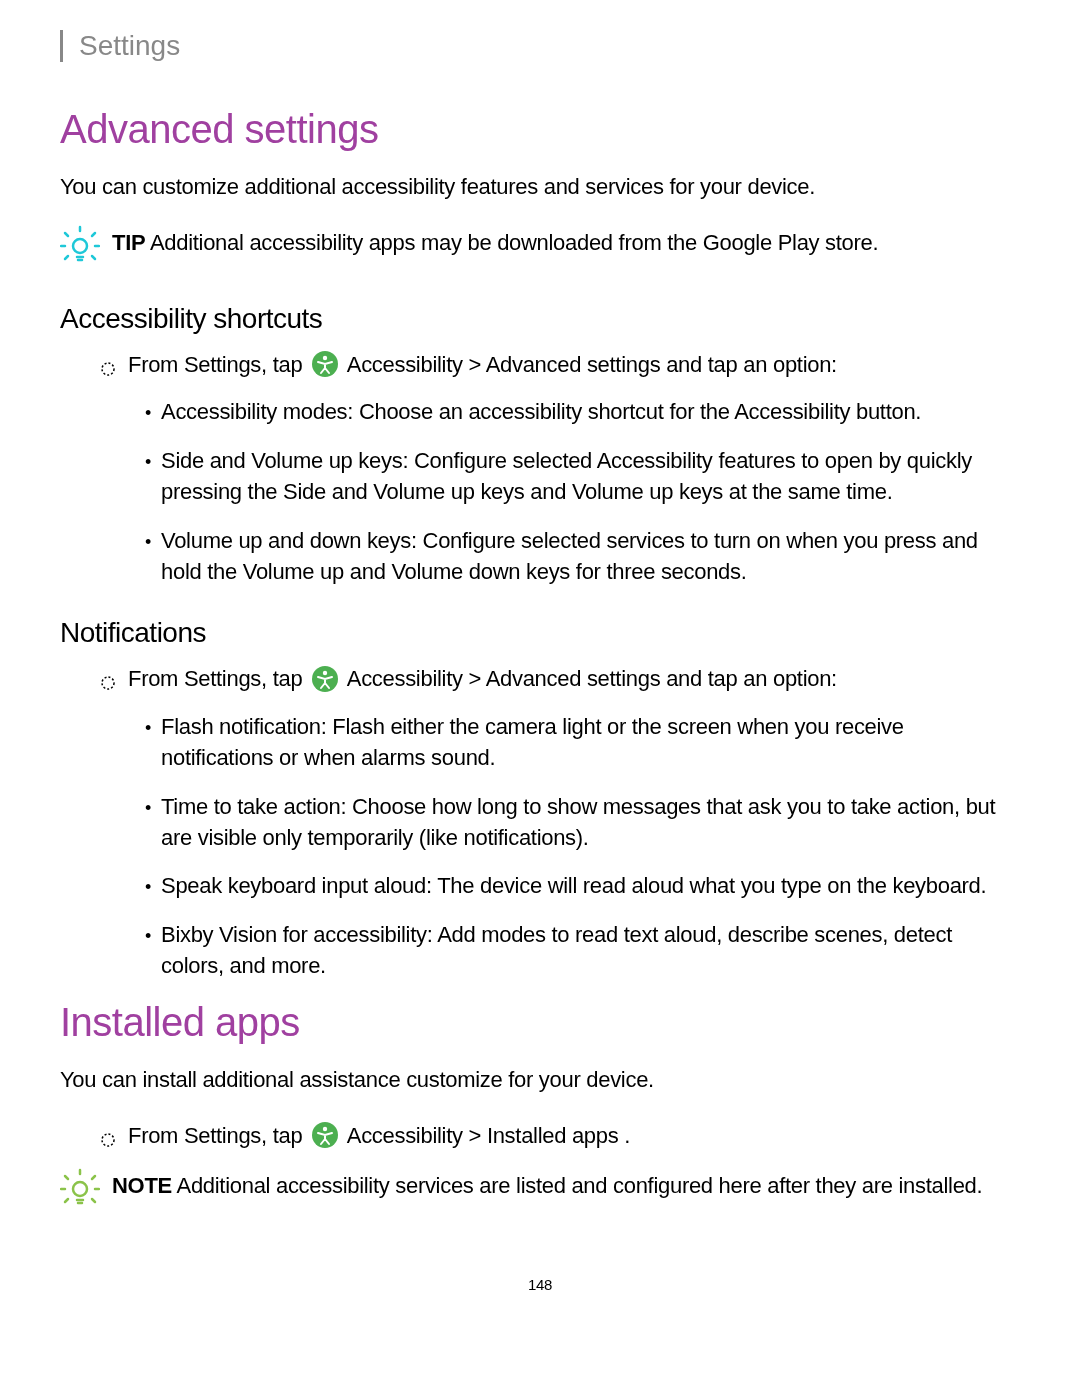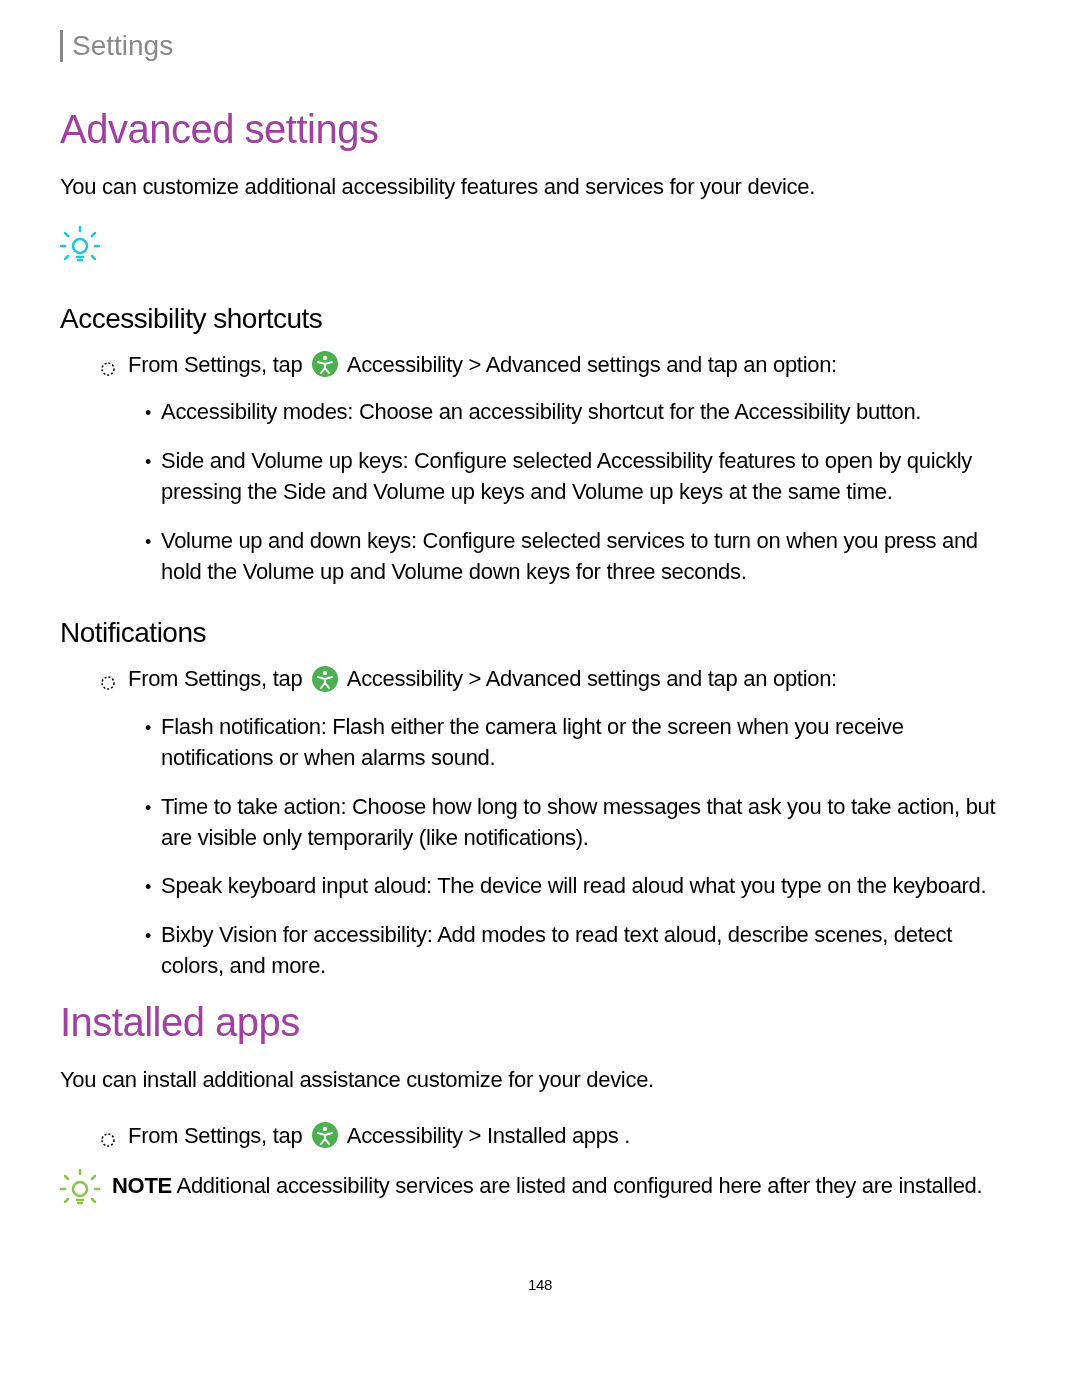--- a/index.html
+++ b/index.html
@@ -7,21 +7,21 @@
       font-family: 'Segoe UI', Arial, sans-serif;
       background: #fff;
       color: #000;
       width: 1080px;
       padding: 30px 60px 40px 60px;
     }
     .breadcrumb {
       font-size: 28px;
       color: #888;
       border-left: 3px solid #888;
-      padding-left: 9px;
+      padding-left: 16px;
       margin-bottom: 45px;
       font-weight: 400;
     }
     h1 {
       font-size: 40px;
       font-weight: 500;
       color: #a040a0;
       margin-bottom: 20px;
       letter-spacing: -0.5px;
     }
@@ -110,20 +110,25 @@
         <line x1="8" y1="12" x2="5" y2="9"></line>
         <line x1="35" y1="22" x2="39" y2="22"></line>
         <line x1="5" y1="22" x2="1" y2="22"></line>
         <line x1="32" y1="32" x2="35" y2="35"></line>
         <line x1="8" y1="32" x2="5" y2="35"></line>
         <line x1="17" y1="33" x2="23" y2="33"></line>
         <line x1="18" y1="36" x2="22" y2="36"></line>
       </g>
     </svg>
   </span>
+  <span>
+    <span class="callout-label">TIP</span>
+    <span> </span>
+    <span>Additional accessibility apps may be downloaded from the Google Play store.</span>
+  </span>
 </div>
 
 <h2>Accessibility shortcuts</h2>
 
 <div class="step body-text">
   <span class="step-marker">
     <svg width="16" height="16" viewBox="0 0 16 16">
         <circle cx="8" cy="8" r="6" fill="none" stroke="#000" stroke-width="1.5" stroke-dasharray="2,2"></circle>
       </svg>
   </span>

